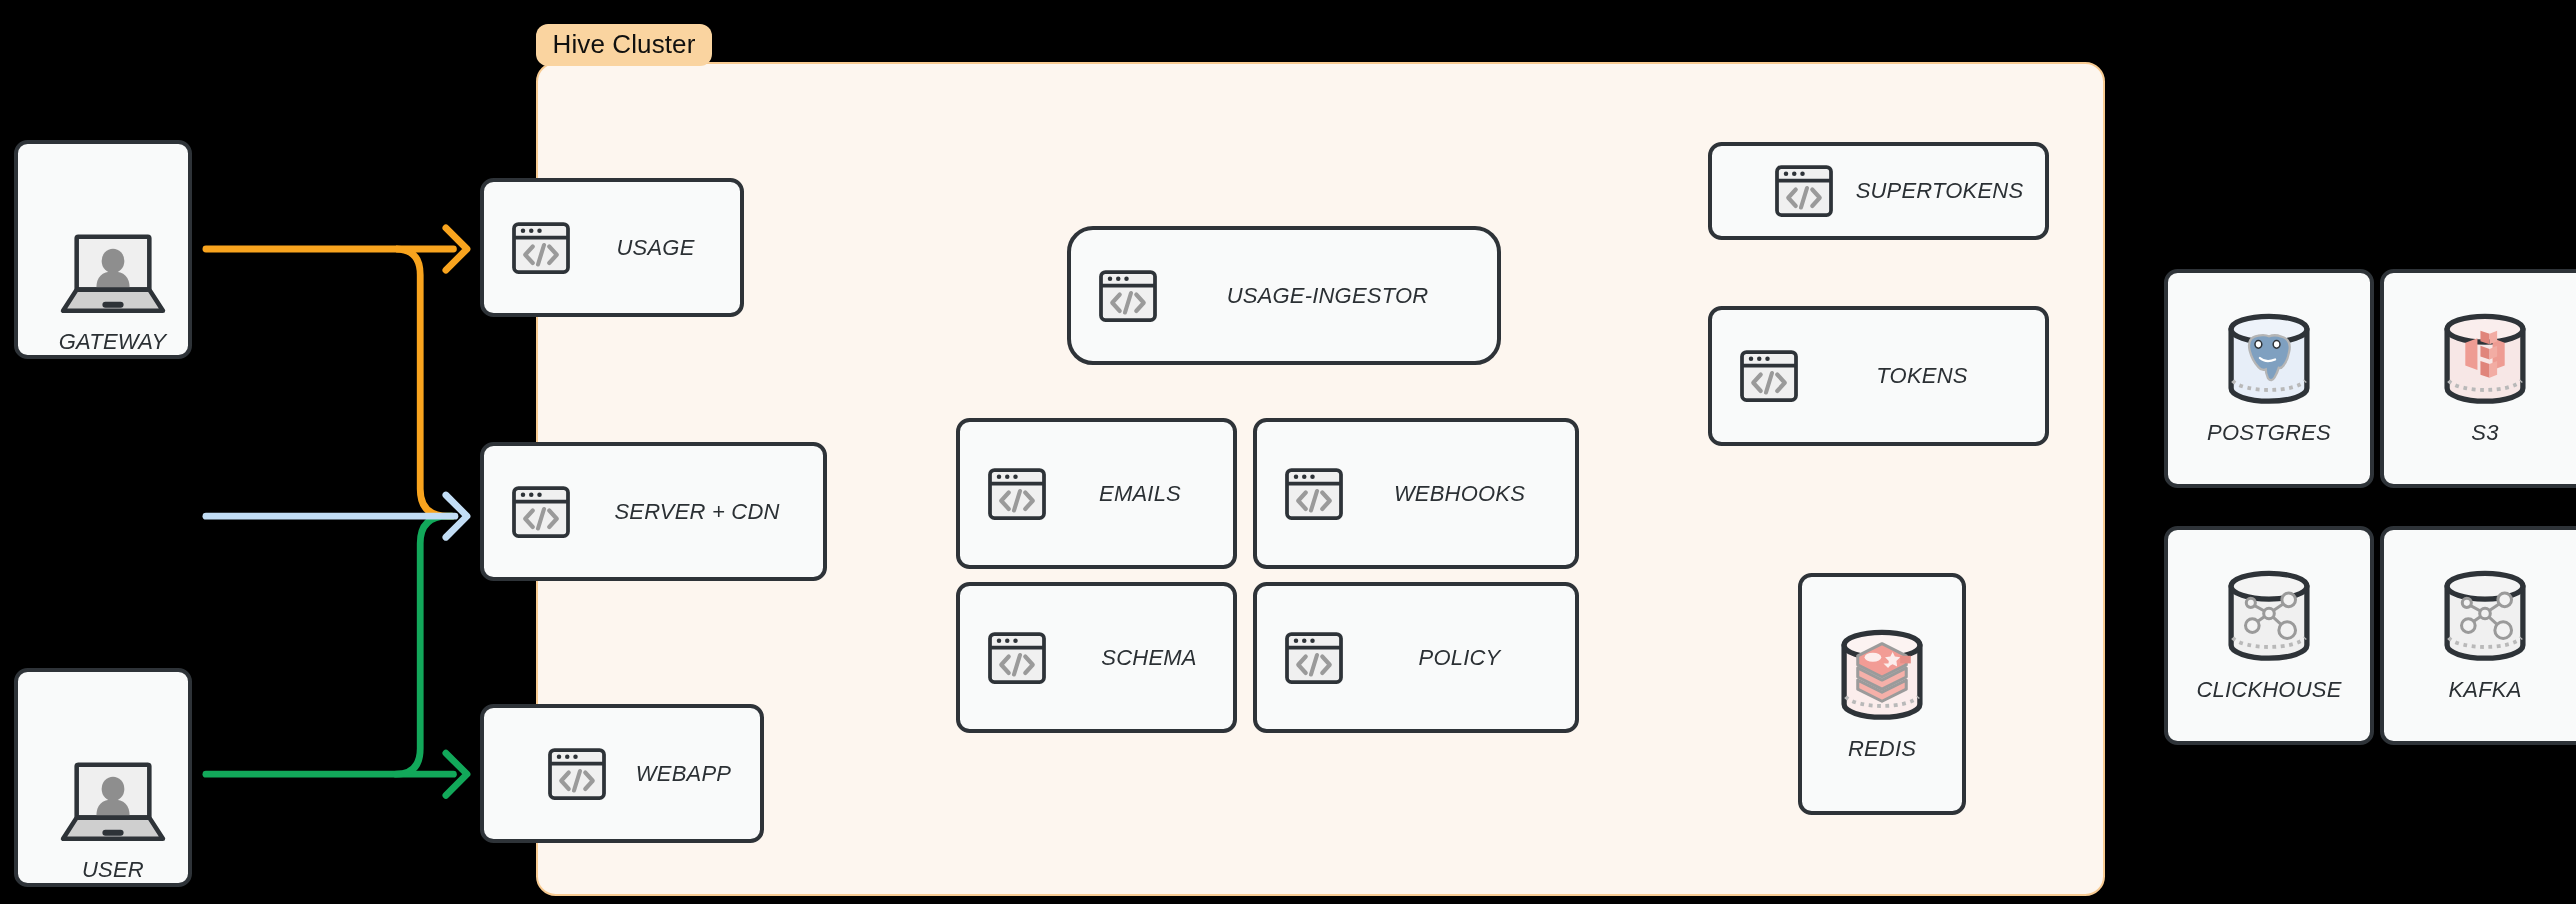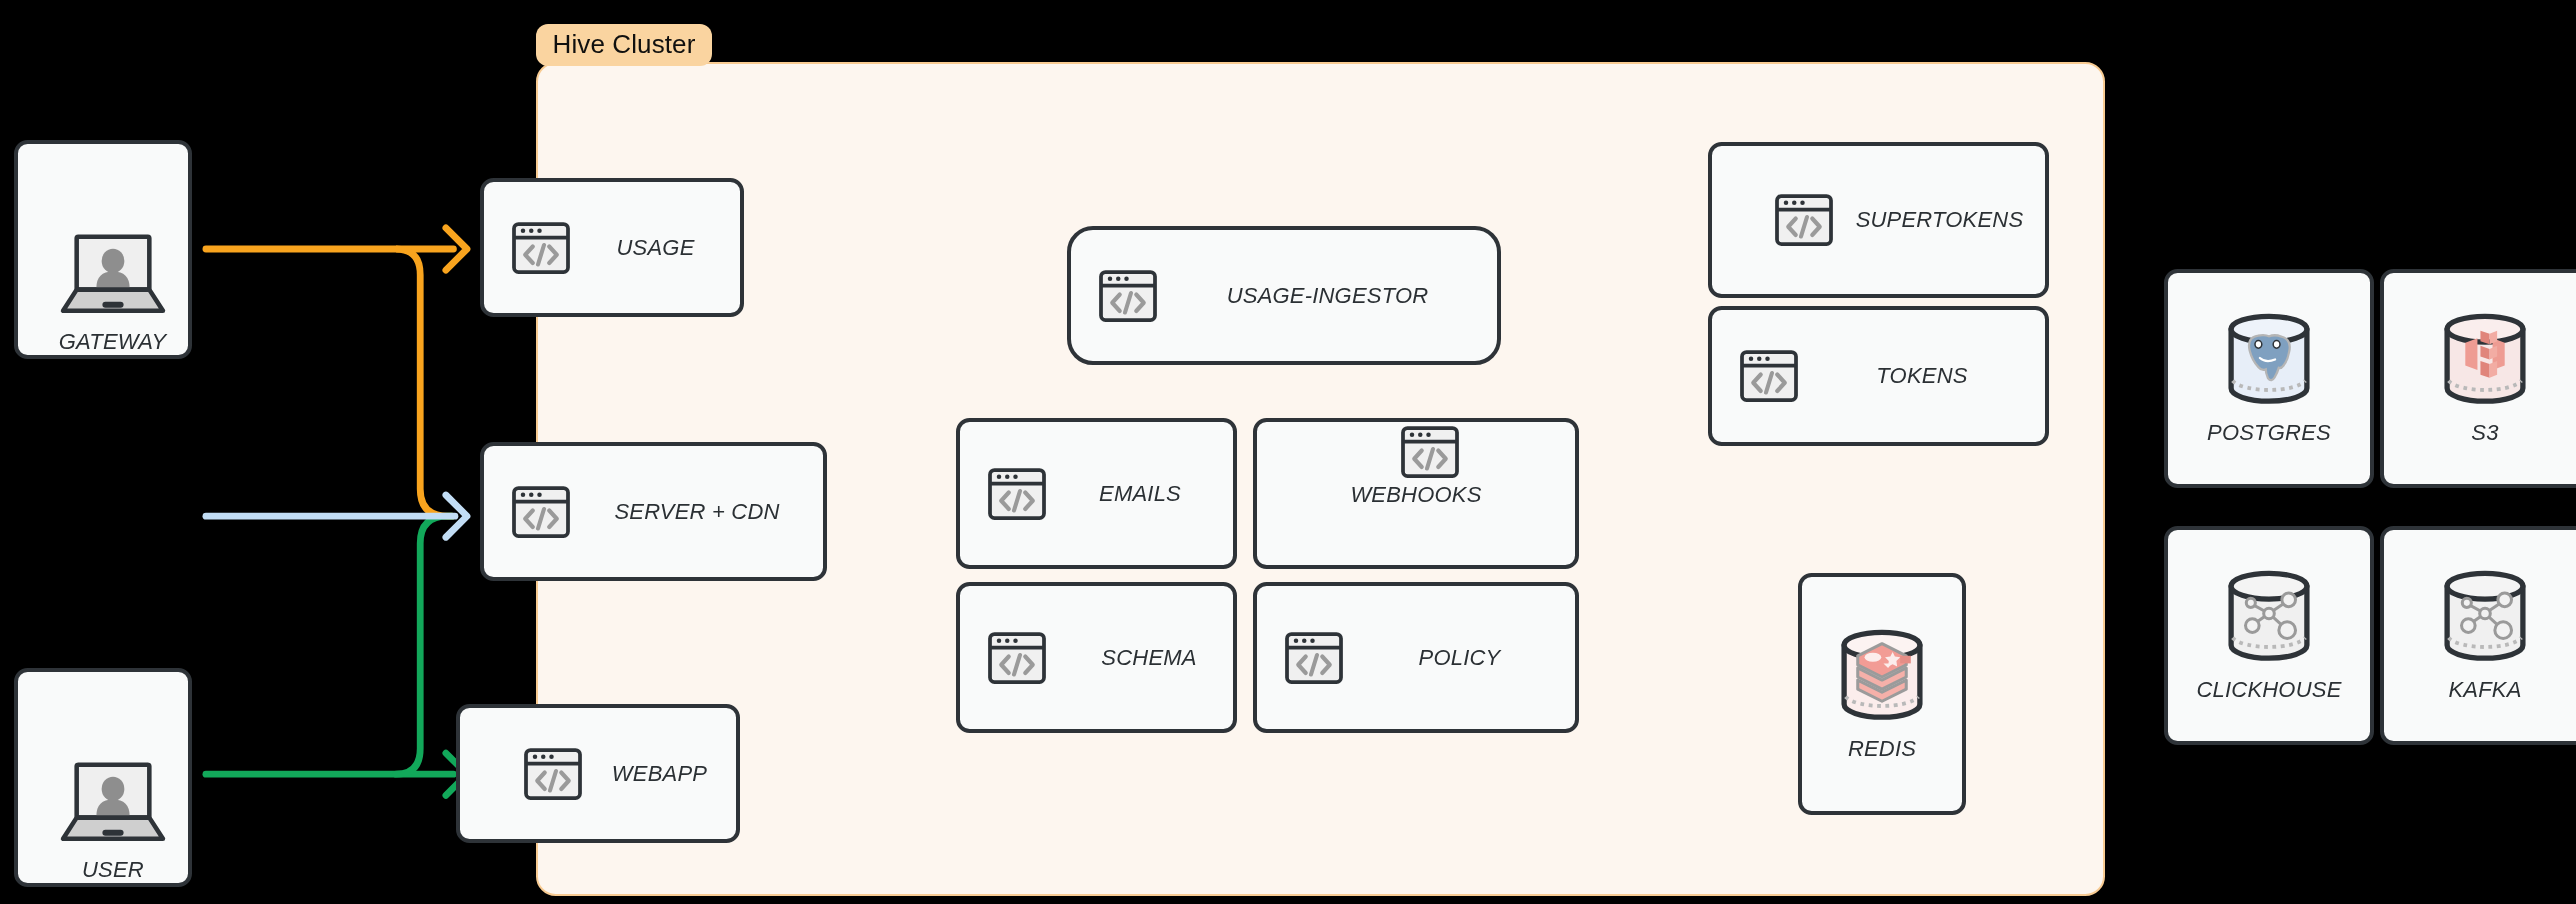--- a/index.html
+++ b/index.html
@@ -184,21 +184,21 @@
         <circle cx="27" cy="17" r="3" fill="#2E3338"></circle>
         <circle cx="38" cy="17" r="3" fill="#2E3338"></circle>
         <polyline points="29,38 19,49 29,60" fill="none" stroke="#9A9A9A" stroke-width="5.5" stroke-linecap="round" stroke-linejoin="round"></polyline>
         <polyline points="51,38 61,49 51,60" fill="none" stroke="#9A9A9A" stroke-width="5.5" stroke-linecap="round" stroke-linejoin="round"></polyline>
         <line x1="44" y1="36" x2="36" y2="62" stroke="#9A9A9A" stroke-width="5.5" stroke-linecap="round"></line>
       </svg>
     </span>
     <span class="node-label">SERVER + CDN</span>
   </div>
 
-  <div class="node service" style="left:456px; top:704px; width:284px; height:139px;padding-left:36px;">
+  <div class="node service" style="left:480px; top:704px; width:284px; height:139px;padding-left:36px;">
     <span class="win-icon">
       <svg viewBox="0 0 80 80" xmlns="http://www.w3.org/2000/svg">
         <rect x="4" y="8" width="72" height="64" rx="6" fill="#F0F0F0" stroke="#2E3338" stroke-width="5"></rect>
         <path d="M 4 26 H 76" stroke="#2E3338" stroke-width="5"></path>
         <circle cx="16" cy="17" r="3" fill="#2E3338"></circle>
         <circle cx="27" cy="17" r="3" fill="#2E3338"></circle>
         <circle cx="38" cy="17" r="3" fill="#2E3338"></circle>
         <polyline points="29,38 19,49 29,60" fill="none" stroke="#9A9A9A" stroke-width="5.5" stroke-linecap="round" stroke-linejoin="round"></polyline>
         <polyline points="51,38 61,49 51,60" fill="none" stroke="#9A9A9A" stroke-width="5.5" stroke-linecap="round" stroke-linejoin="round"></polyline>
         <line x1="44" y1="36" x2="36" y2="62" stroke="#9A9A9A" stroke-width="5.5" stroke-linecap="round"></line>
@@ -232,21 +232,21 @@
         <circle cx="27" cy="17" r="3" fill="#2E3338"></circle>
         <circle cx="38" cy="17" r="3" fill="#2E3338"></circle>
         <polyline points="29,38 19,49 29,60" fill="none" stroke="#9A9A9A" stroke-width="5.5" stroke-linecap="round" stroke-linejoin="round"></polyline>
         <polyline points="51,38 61,49 51,60" fill="none" stroke="#9A9A9A" stroke-width="5.5" stroke-linecap="round" stroke-linejoin="round"></polyline>
         <line x1="44" y1="36" x2="36" y2="62" stroke="#9A9A9A" stroke-width="5.5" stroke-linecap="round"></line>
       </svg>
     </span>
     <span class="node-label">EMAILS</span>
   </div>
 
-  <div class="node service" style="left:1253px; top:418px; width:326px; height:151px;flex-direction:column;">
+  <div class="node service" style="left:1253px; top:418px; width:326px; height:151px;">
     <span class="win-icon">
       <svg viewBox="0 0 80 80" xmlns="http://www.w3.org/2000/svg">
         <rect x="4" y="8" width="72" height="64" rx="6" fill="#F0F0F0" stroke="#2E3338" stroke-width="5"></rect>
         <path d="M 4 26 H 76" stroke="#2E3338" stroke-width="5"></path>
         <circle cx="16" cy="17" r="3" fill="#2E3338"></circle>
         <circle cx="27" cy="17" r="3" fill="#2E3338"></circle>
         <circle cx="38" cy="17" r="3" fill="#2E3338"></circle>
         <polyline points="29,38 19,49 29,60" fill="none" stroke="#9A9A9A" stroke-width="5.5" stroke-linecap="round" stroke-linejoin="round"></polyline>
         <polyline points="51,38 61,49 51,60" fill="none" stroke="#9A9A9A" stroke-width="5.5" stroke-linecap="round" stroke-linejoin="round"></polyline>
         <line x1="44" y1="36" x2="36" y2="62" stroke="#9A9A9A" stroke-width="5.5" stroke-linecap="round"></line>
@@ -280,21 +280,21 @@
         <circle cx="27" cy="17" r="3" fill="#2E3338"></circle>
         <circle cx="38" cy="17" r="3" fill="#2E3338"></circle>
         <polyline points="29,38 19,49 29,60" fill="none" stroke="#9A9A9A" stroke-width="5.5" stroke-linecap="round" stroke-linejoin="round"></polyline>
         <polyline points="51,38 61,49 51,60" fill="none" stroke="#9A9A9A" stroke-width="5.5" stroke-linecap="round" stroke-linejoin="round"></polyline>
         <line x1="44" y1="36" x2="36" y2="62" stroke="#9A9A9A" stroke-width="5.5" stroke-linecap="round"></line>
       </svg>
     </span>
     <span class="node-label">POLICY</span>
   </div>
 
-  <div class="node service" style="left:1708px; top:142px; width:341px; height:156px;padding-left:35px;">
+  <div class="node service" style="left:1708px; top:142px; width:341px; height:98px;padding-left:35px;">
     <span class="win-icon">
       <svg viewBox="0 0 80 80" xmlns="http://www.w3.org/2000/svg">
         <rect x="4" y="8" width="72" height="64" rx="6" fill="#F0F0F0" stroke="#2E3338" stroke-width="5"></rect>
         <path d="M 4 26 H 76" stroke="#2E3338" stroke-width="5"></path>
         <circle cx="16" cy="17" r="3" fill="#2E3338"></circle>
         <circle cx="27" cy="17" r="3" fill="#2E3338"></circle>
         <circle cx="38" cy="17" r="3" fill="#2E3338"></circle>
         <polyline points="29,38 19,49 29,60" fill="none" stroke="#9A9A9A" stroke-width="5.5" stroke-linecap="round" stroke-linejoin="round"></polyline>
         <polyline points="51,38 61,49 51,60" fill="none" stroke="#9A9A9A" stroke-width="5.5" stroke-linecap="round" stroke-linejoin="round"></polyline>
         <line x1="44" y1="36" x2="36" y2="62" stroke="#9A9A9A" stroke-width="5.5" stroke-linecap="round"></line>

